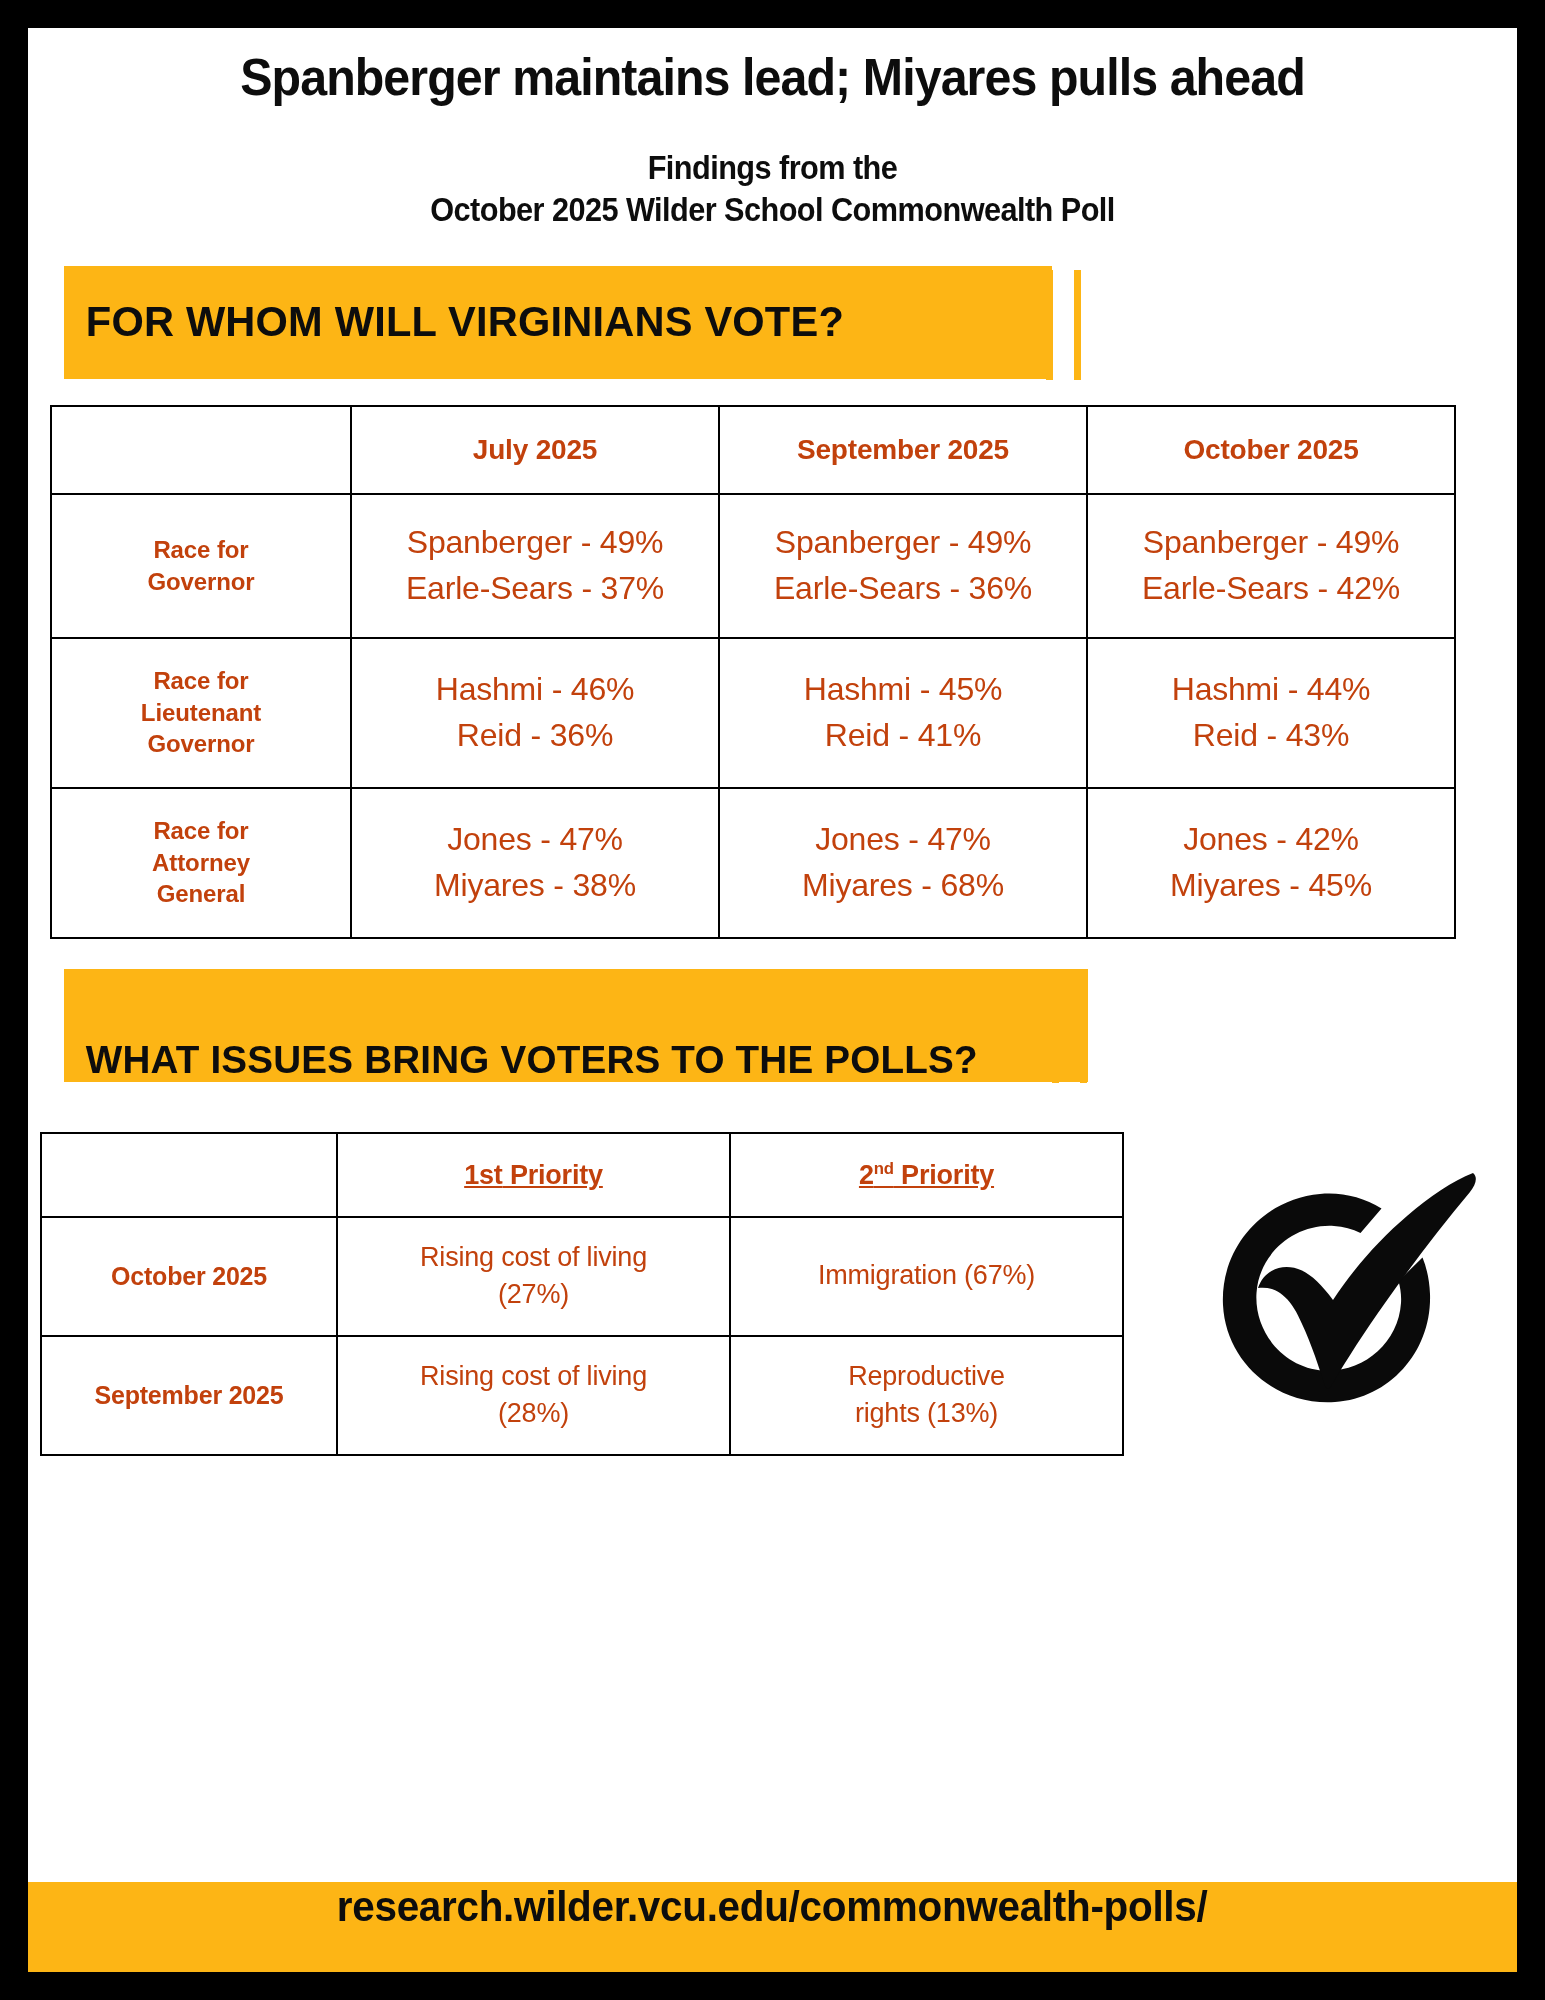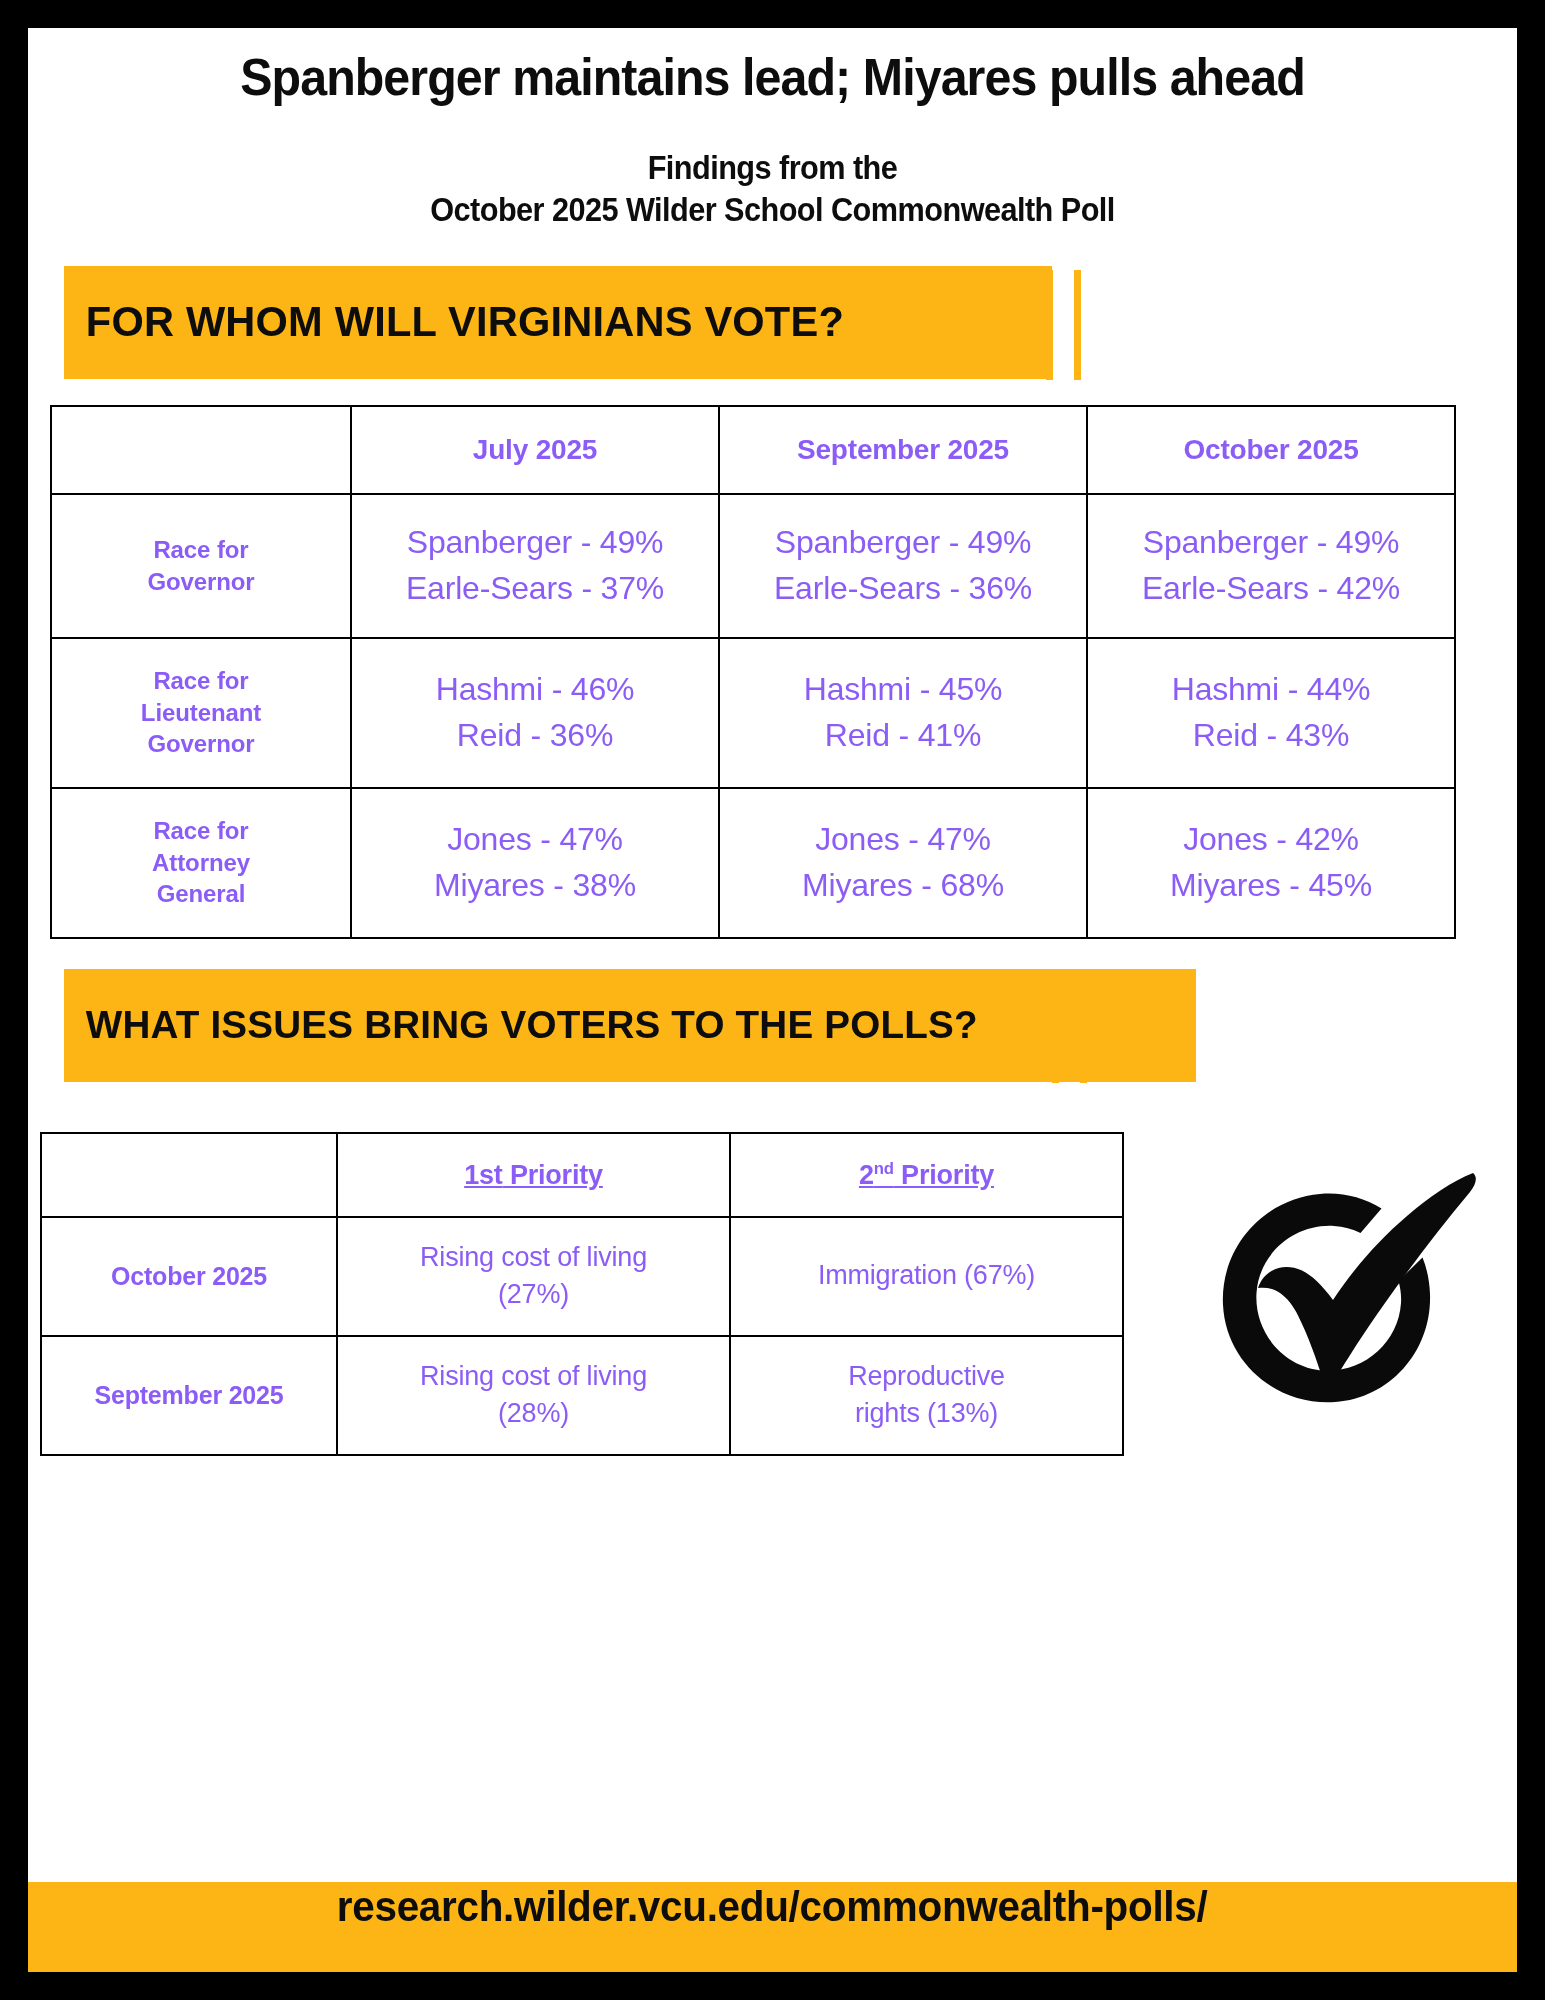--- a/index.html
+++ b/index.html
@@ -64,21 +64,21 @@
     position: absolute;
     left: 12px;
     top: 0;
     height: 113px;
     width: 988px;
     background: #FDB515;
     display: flex;
     align-items: center;
     margin-left: 24px;
   }
-  .banner-bar.wide { width: 1132px; }
+  .banner-bar.wide { width: 1024px; align-items: flex-end; }
   .banner-text {
     font-weight: 700;
     font-size: 42px;
     letter-spacing: 0.2px;
     color: #0d0d0d;
     padding-left: 22px;
     white-space: nowrap;
     transform: scaleX(0.99);
     transform-origin: left center;
   }
@@ -96,21 +96,21 @@
 
   
   table {
     border-collapse: collapse;
     table-layout: fixed;
   }
   table td, table th {
     border: 2.5px solid #000000;
     text-align: center;
     vertical-align: middle;
-    color: #8b5cf6;
+    color: #c2410c;
     margin-left: 12px;
   }
 
   #race-table {
     margin: 26px 0 0 22px;
     width: 1404px;
   }
   #race-table th {
     height: 88px;
     font-weight: 700;

